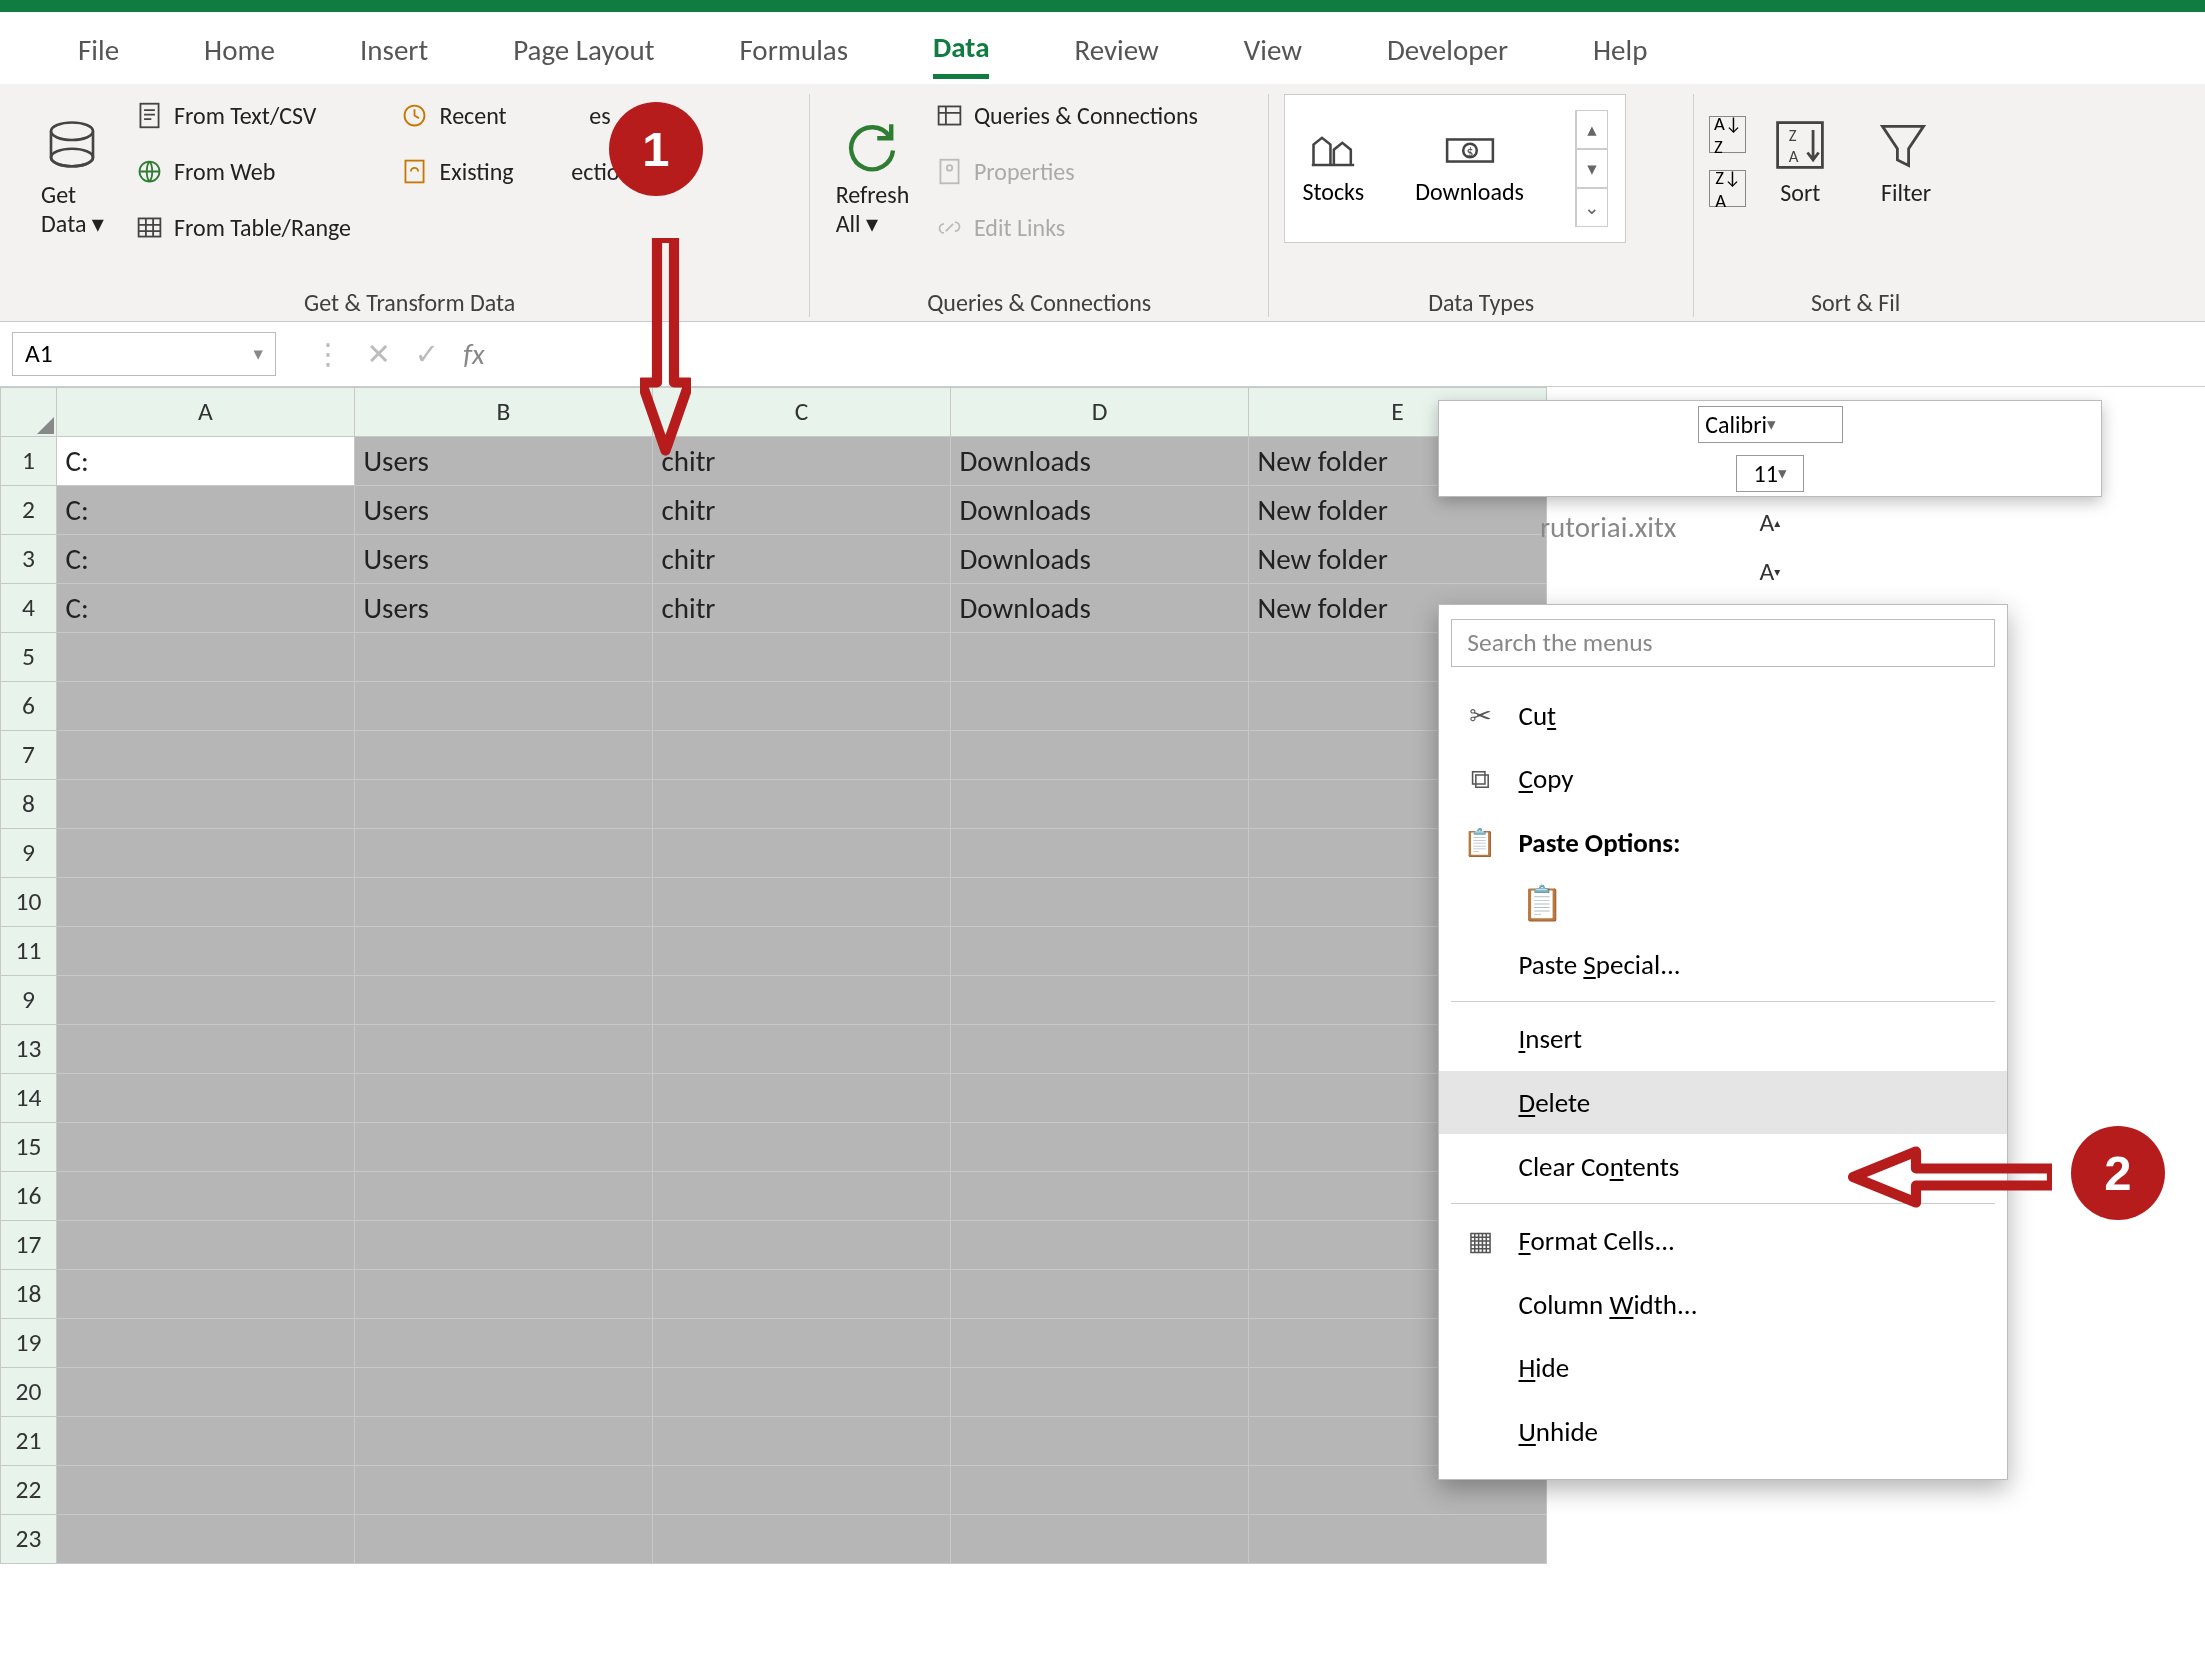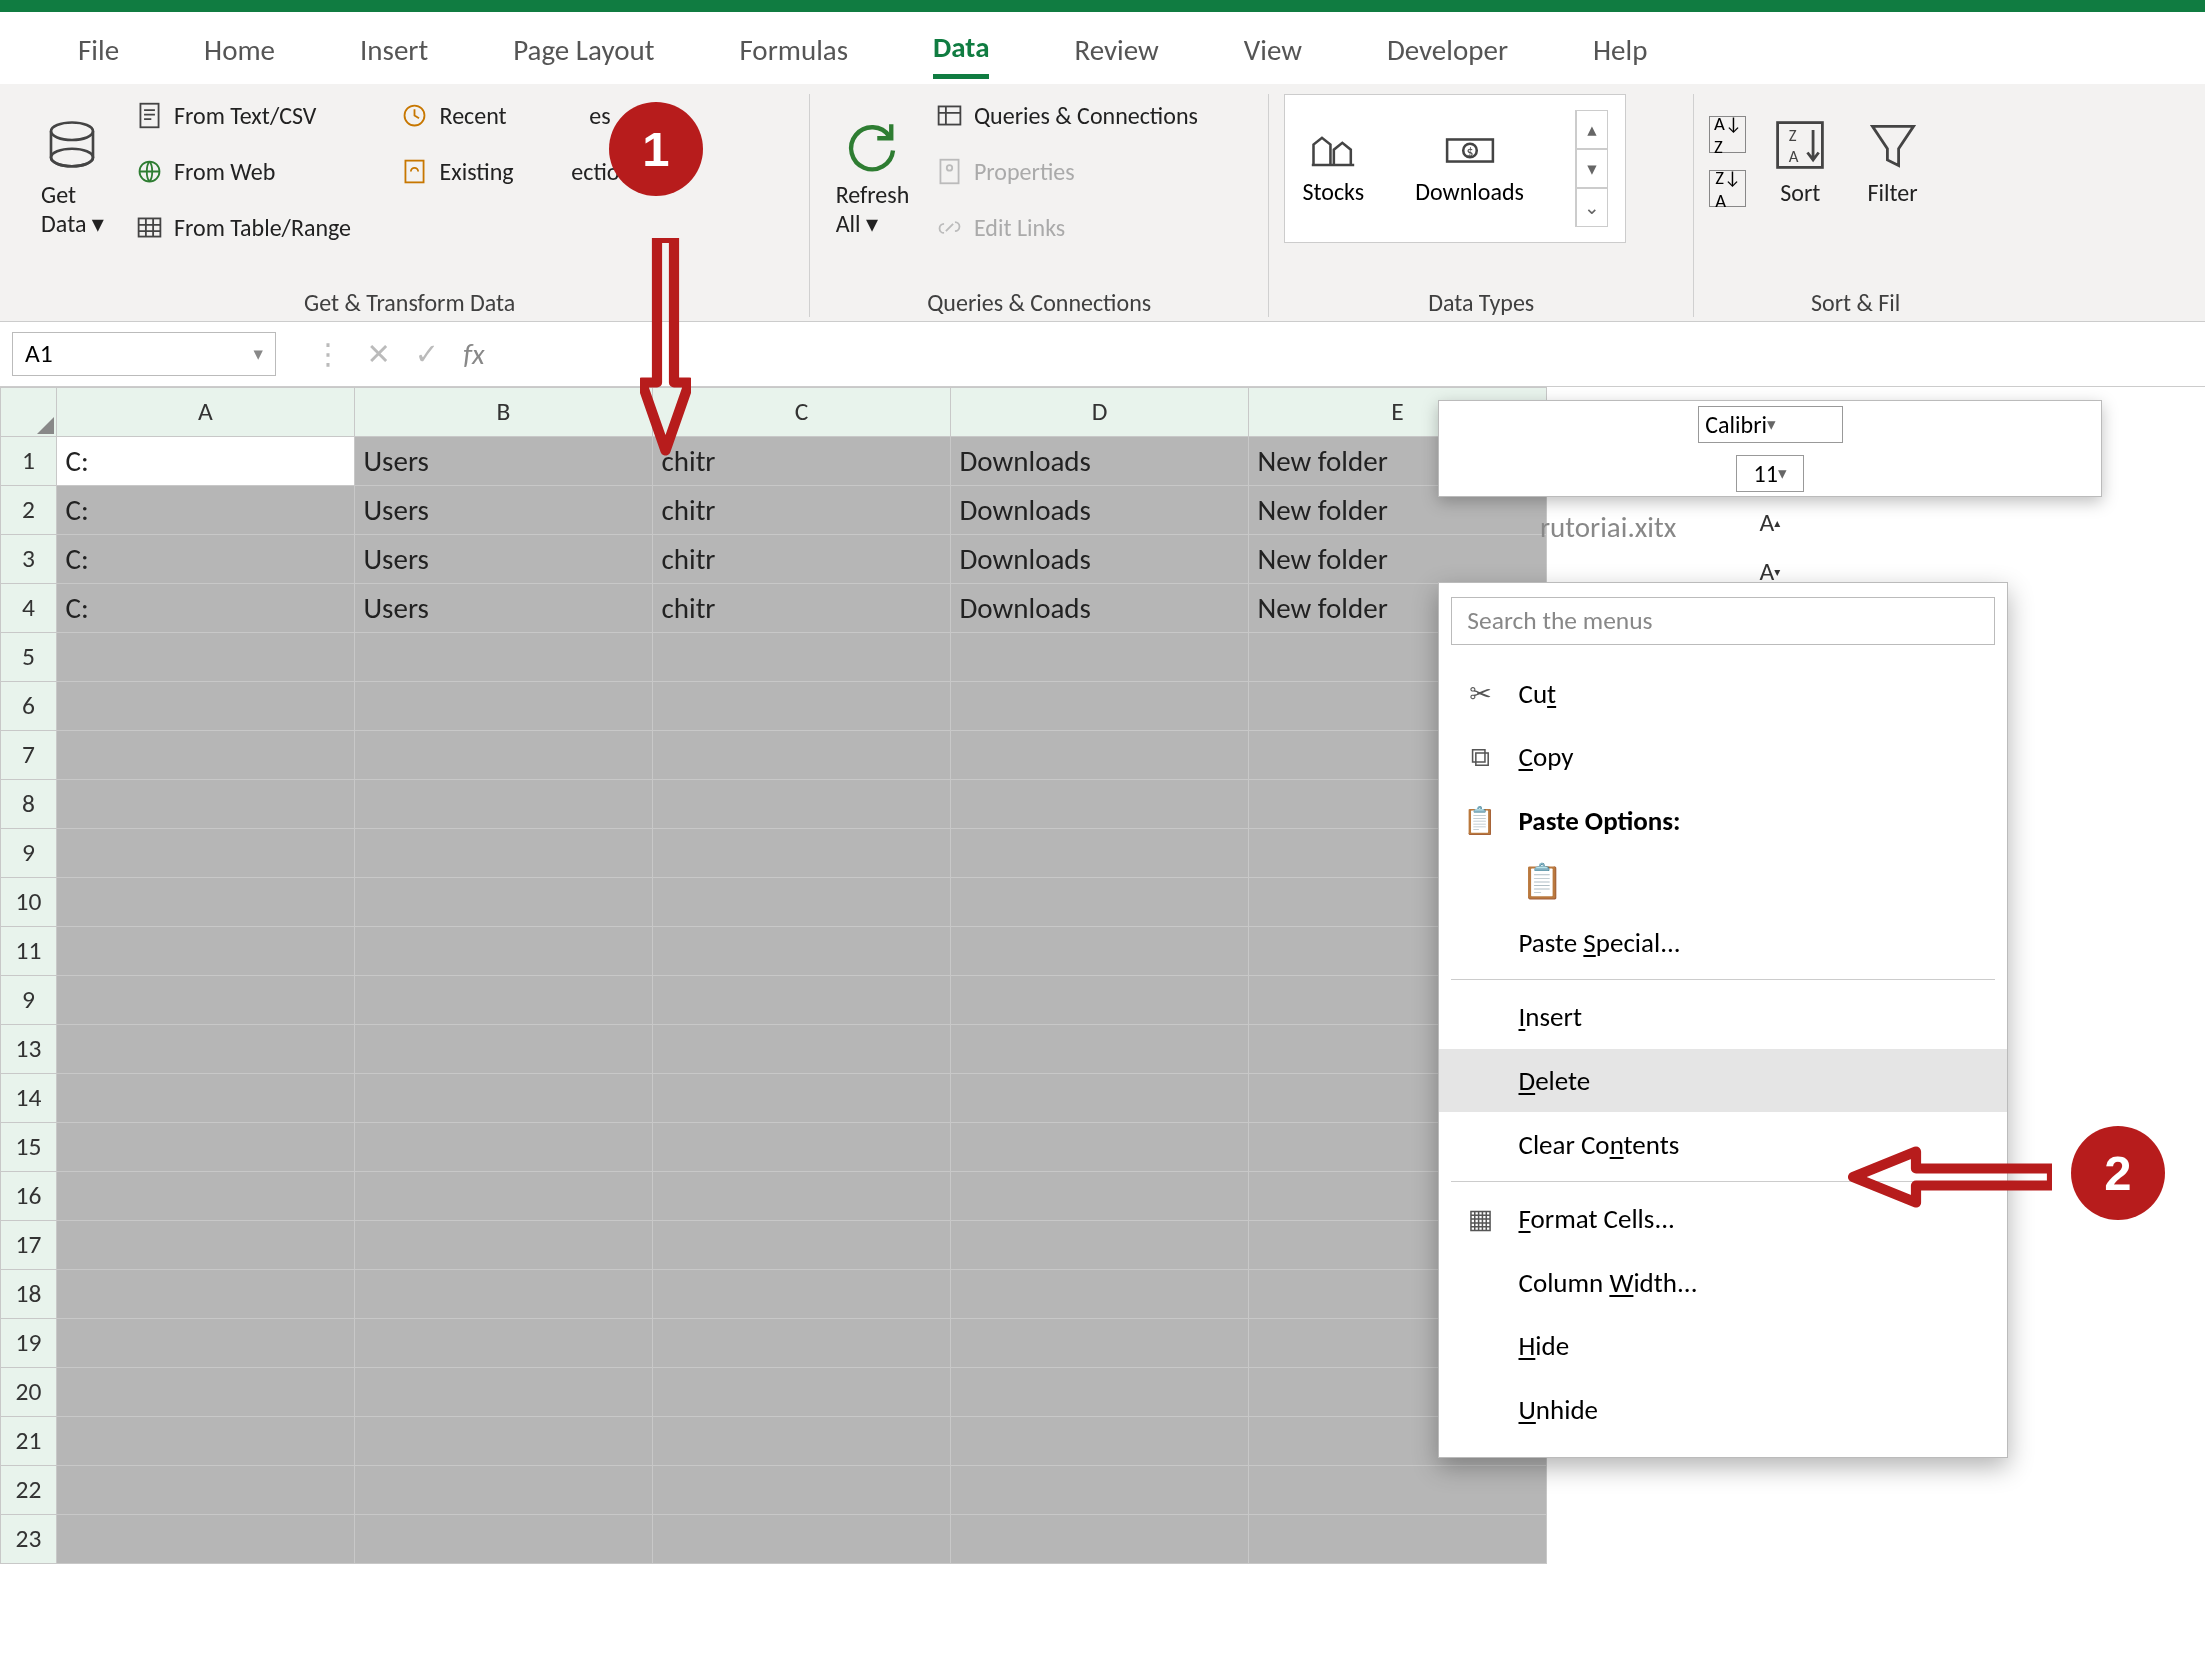--- a/index.html
+++ b/index.html
@@ -169,21 +169,21 @@
   .mt-combo.font { width:145px;}
   .mt-combo.size { width:68px; justify-content:center;}
   .mt-ic { width:37px; height:37px; display:flex; align-items:center; justify-content:center; font-size:25.5px; cursor:pointer; color:#333;}
   .mt-dd::after { content:" ▾"; color:#666; font-size:17px;}
   .mt-A-red { color:#c00; font-weight:bold; text-decoration: underline; text-decoration-color:#c00; text-decoration-thickness:3.4px;}
   .mt-fill { display:inline-block; width:17px; height:17px; background:#FFD400; border:0.9px solid #888; margin-left:1.7px; vertical-align:middle;}
   
   
   .ctx {
     position:absolute;
-    top: 582px; left: 1438px;
+    top: 604px; left: 1438px;
     width: 570px;
     background:#fff;
     border:0.9px solid #bbb;
     box-shadow: 0 8.5px 24px rgba(0,0,0,0.3);
     padding: 3.4px 0 15.3px 0;
     z-index: 20;
     font-size: 27px;
   }
   .ctx .search {
     margin: 10.2px 12px 17px 12px;
@@ -376,21 +376,21 @@
       </div>
       <div class="big-btn" style="width:77px;height:136px;">
         <svg viewBox="0 0 60 60" width="51" height="51" style="font-size:28px">
             <rect x="6" y="6" width="48" height="48" fill="none" stroke="#444" stroke-width="3"></rect>
             <text x="18" y="26" font-size="18" fill="#444">Z</text>
             <text x="18" y="48" font-size="18" fill="#444">A</text>
             <path d="M44 14v32m-6-8l6 8 6-8" stroke="#444" stroke-width="3" fill="none"></path>
           </svg>
         <span>Sort</span>
       </div>
-      <div class="big-btn" style="width:77px;height:136px;">
+      <div class="big-btn" style="width:77px;height:136px;align-items:flex-end;">
         <svg viewBox="0 0 60 60" width="51" height="51">
             <path d="M8 10h44L36 34v18l-12-6V34z" fill="none" stroke="#444" stroke-width="3"></path>
           </svg>
         <span>Filter</span>
       </div>
     </div>
     <div class="group-label">Sort &amp; Fil</div>
   </div>
 </div>
 

